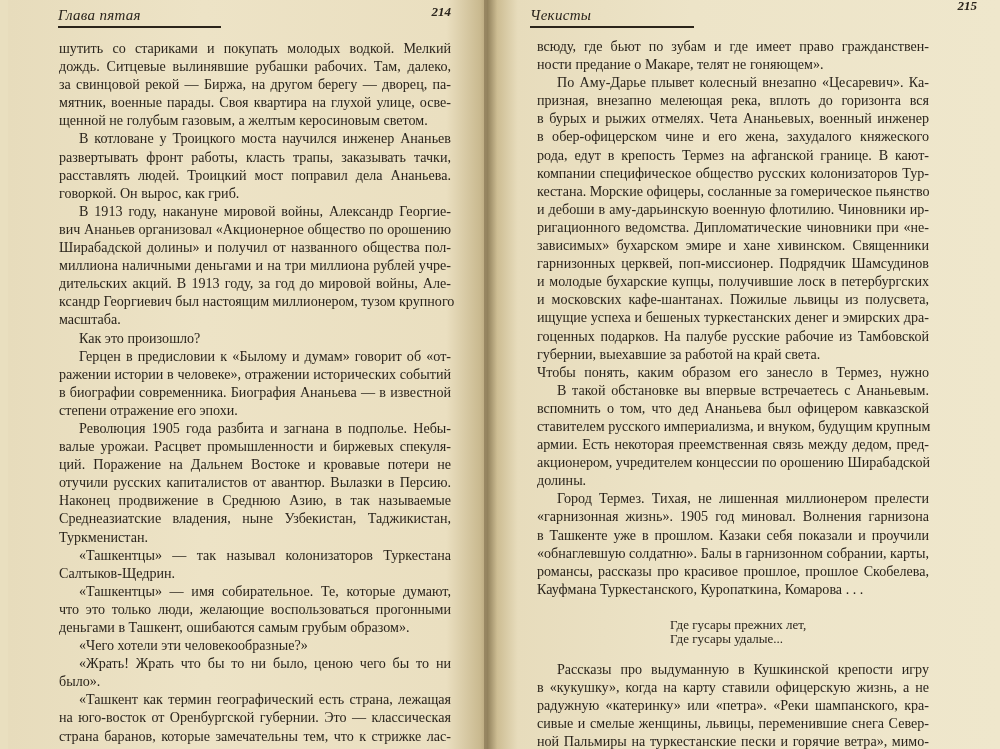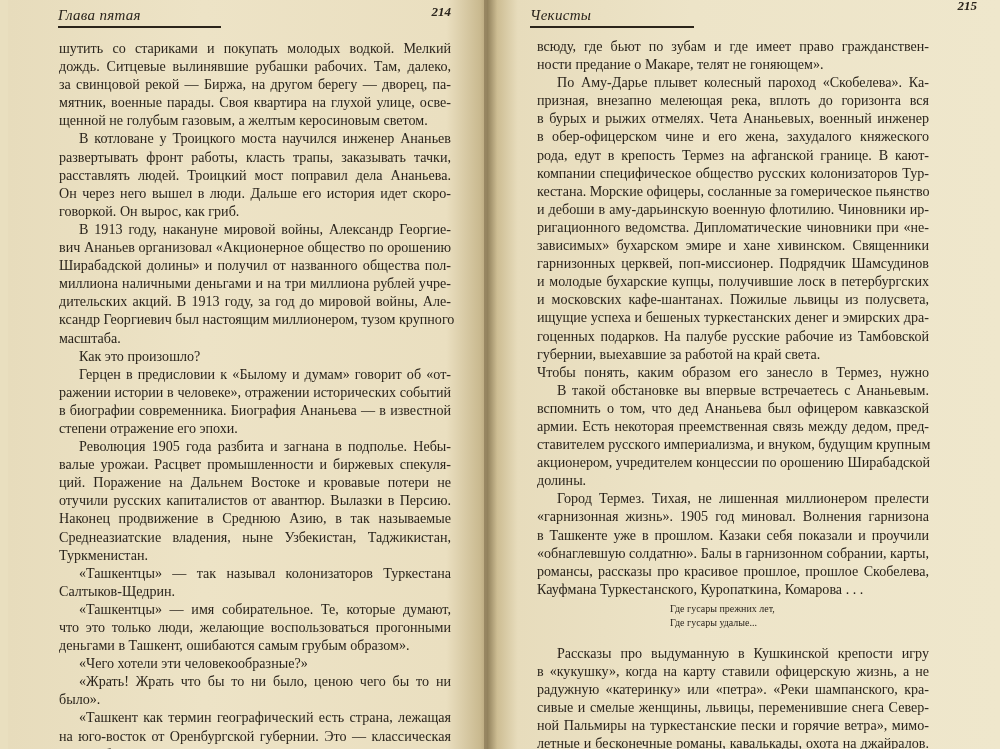--- a/index.html
+++ b/index.html
@@ -32,21 +32,21 @@
   .right .header { left: 43px; width: 400px; }
   .right .header .num { right: -47px; top: -6px; }
   .right .header .rule { width: 164px; }
 
   .body { position: absolute; font-size: 14.1px; line-height: 18.1px; text-align: justify; }
   .left .body { left: 51px; top: 39px; width: 392px; }
   .right .body { left: 50px; top: 37px; width: 392px; }
   .line { display: block; white-space: nowrap; text-align-last: justify; height: 18.1px; }
   .line.last { text-align-last: left; }
   .line.indent { padding-left: 20px; }
-  .verse { font-size: 10px; line-height: 14px; margin: 4px 0 14px 133px; }
+  .verse { font-size: 13px; line-height: 14px; margin: 20px 0 14px 133px; }
   .verse .vline { display: block; white-space: nowrap; }
 </style>
 </head>
 <body>
 
 <div class="spread">
   <div class="page left">
     <div class="header">
       <span class="title">Глава пятая</span>
       <span class="num">214</span>
@@ -54,21 +54,20 @@
     </div>
     <div class="body" id="left-body">
         <span class="line">шутить со стариками и покупать молодых водкой. Мелкий</span>
         <span class="line">дождь. Ситцевые вылинявшие рубашки рабочих. Там, далеко,</span>
         <span class="line">за свинцовой рекой — Биржа, на другом берегу — дворец, па-</span>
         <span class="line">мятник, военные парады. Своя квартира на глухой улице, осве-</span>
         <span class="line last">щенной не голубым газовым, а желтым керосиновым светом.</span>
         <span class="line indent">В котловане у Троицкого моста научился инженер Ананьев</span>
         <span class="line">развертывать фронт работы, класть трапы, заказывать тачки,</span>
         <span class="line">расставлять людей. Троицкий мост поправил дела Ананьева.</span>
-        <span class="line">Он через него вышел в люди. Дальше его история идет скоро-</span>
         <span class="line last">говоркой. Он вырос, как гриб.</span>
         <span class="line indent">В 1913 году, накануне мировой войны, Александр Георгие-</span>
         <span class="line">вич Ананьев организовал «Акционерное общество по орошению</span>
         <span class="line">Ширабадской долины» и получил от названного общества пол-</span>
         <span class="line">миллиона наличными деньгами и на три миллиона рублей учре-</span>
         <span class="line">дительских акций. В 1913 году, за год до мировой войны, Але-</span>
         <span class="line">ксандр Георгиевич был настоящим миллионером, тузом крупного</span>
         <span class="line last">масштаба.</span>
         <span class="line indent last">Как это произошло?</span>
         <span class="line indent">Герцен в предисловии к «Былому и думам» говорит об «от-</span>
@@ -101,41 +100,41 @@
   <div class="page right">
     <div class="header">
       <span class="title">Чекисты</span>
       <span class="num">215</span>
       <div class="rule"></div>
     </div>
     <div class="body">
       <div id="right-body-a">
           <span class="line">всюду, где бьют по зубам и где имеет право гражданствен-</span>
           <span class="line last">ности предание о Макаре, телят не гоняющем».</span>
-          <span class="line indent">По Аму-Дарье плывет колесный пароход «Скобелева». Ка-</span>
+          <span class="line indent">По Аму-Дарье плывет колесный внезапно «Цесаревич». Ка-</span>
           <span class="line">призная, внезапно мелеющая река, вплоть до горизонта вся</span>
           <span class="line">в бурых и рыжих отмелях. Чета Ананьевых, военный инженер</span>
           <span class="line">в обер-офицерском чине и его жена, захудалого княжеского</span>
           <span class="line">рода, едут в крепость Термез на афганской границе. В кают-</span>
           <span class="line">компании специфическое общество русских колонизаторов Тур-</span>
           <span class="line">кестана. Морские офицеры, сосланные за гомерическое пьянство</span>
           <span class="line">и дебоши в аму-дарьинскую военную флотилию. Чиновники ир-</span>
           <span class="line">ригационного ведомства. Дипломатические чиновники при «не-</span>
           <span class="line">зависимых» бухарском эмире и хане хивинском. Священники</span>
           <span class="line">гарнизонных церквей, поп-миссионер. Подрядчик Шамсудинов</span>
           <span class="line">и молодые бухарские купцы, получившие лоск в петербургских</span>
           <span class="line">и московских кафе-шантанах. Пожилые львицы из полусвета,</span>
           <span class="line">ищущие успеха и бешеных туркестанских денег и эмирских дра-</span>
           <span class="line">гоценных подарков. На палубе русские рабочие из Тамбовской</span>
           <span class="line last">губернии, выехавшие за работой на край света.</span>
           <span class="line">Чтобы понять, каким образом его занесло в Термез, нужно</span>
           <span class="line indent">В такой обстановке вы впервые встречаетесь с Ананьевым.</span>
           <span class="line">вспомнить о том, что дед Ананьева был офицером кавказской</span>
+          <span class="line">ставителем русского империализма, и внуком, будущим крупным</span>
           <span class="line">армии. Есть некоторая преемственная связь между дедом, пред-</span>
-          <span class="line">ставителем русского империализма, и внуком, будущим крупным</span>
           <span class="line">акционером, учредителем концессии по орошению Ширабадской</span>
           <span class="line last">долины.</span>
           <span class="line indent">Город Термез. Тихая, не лишенная миллионером прелести</span>
           <span class="line">«гарнизонная жизнь». 1905 год миновал. Волнения гарнизона</span>
           <span class="line">в Ташкенте уже в прошлом. Казаки себя показали и проучили</span>
           <span class="line">«обнаглевшую солдатню». Балы в гарнизонном собрании, карты,</span>
           <span class="line">романсы, рассказы про красивое прошлое, прошлое Скобелева,</span>
           <span class="line last">Кауфмана Туркестанского, Куропаткина, Комарова . . .</span>
         </div>
       <div class="verse" id="right-verse">

